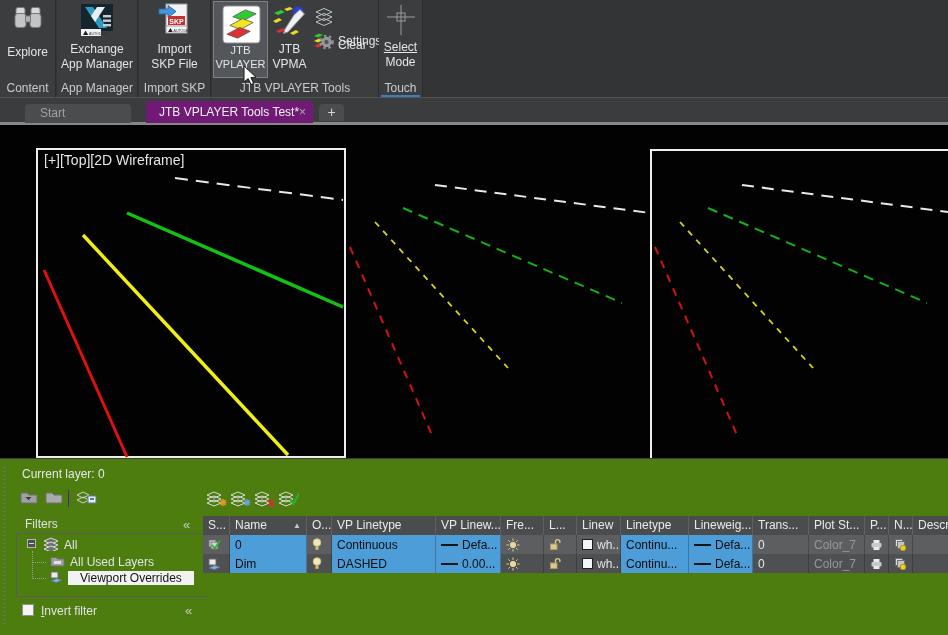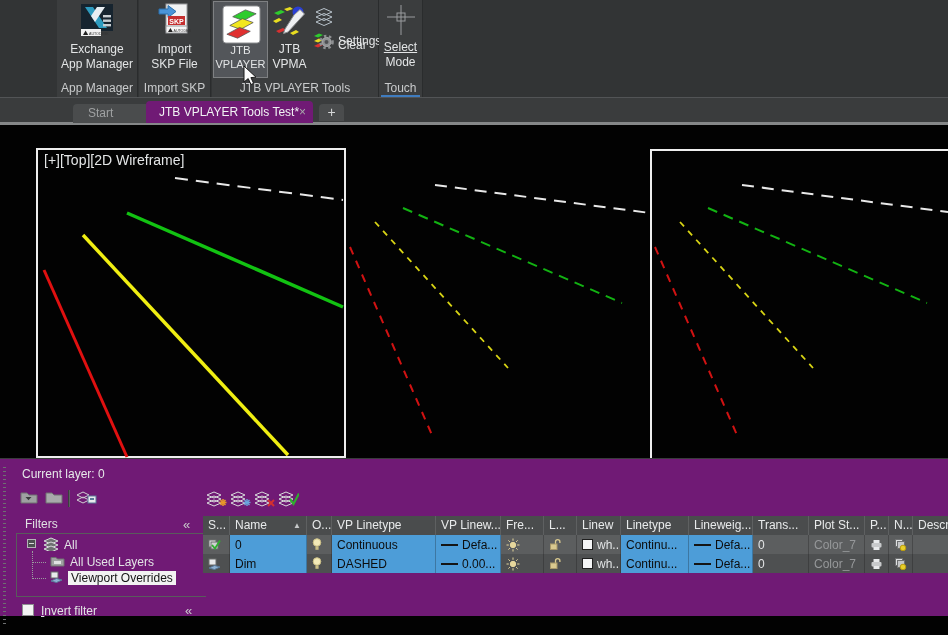--- a/index.html
+++ b/index.html
@@ -13,42 +13,42 @@
   .btn-label{position:absolute;left:0;right:0;text-align:center;color:#e3e5e6;white-space:nowrap;}
   .icon{position:absolute;}
   .hl-btn{position:absolute;left:1px;top:1px;width:55px;height:77px;background:#53565a;border:1px solid #7e8082;box-sizing:border-box;}
   .touch-accent{position:absolute;left:2px;right:2px;bottom:0;height:2px;background:#3f7cbf;}
   .small-btn-label{position:absolute;font-size:12px;color:#e3e5e6;}
   
   .tabbar{position:absolute;top:97px;left:0;width:948px;height:28px;background:#3a3c3d;
           border-top:1px solid #525456;border-bottom:3px solid #85878 8;box-sizing:border-box;
           border-bottom:3px solid #858788;}
   .tab{position:absolute;border-radius:4px 4px 0 0;box-sizing:border-box;}
-  .tab-start{left:25px;top:6px;width:106px;height:19px;background:#4a4c4d;color:#9fa1a2;line-height:19px;padding-left:15px;margin-left:48px;}
+  .tab-start{left:25px;top:6px;width:106px;height:19px;background:#4a4c4d;color:#9fa1a2;line-height:19px;padding-left:15px;}
   .tab-active{left:146px;top:3px;width:167px;height:22px;background:#701a75;color:#f1f3f4;line-height:22px;text-align:left;padding-left:13px;}
   .tab-close{position:absolute;right:7px;top:0;color:#a9abac;font-size:12px;}
   .tab-new{left:319px;top:6px;width:25px;height:17px;background:#4a4c4d;color:#d6d8d9;text-align:center;line-height:16px;font-size:14px;}
   
   .drawing{position:absolute;top:125px;left:0;width:948px;height:333px;background:#020202;}
   #vp-svg{position:absolute;left:0;top:0;width:948px;height:635px;pointer-events:none;}
   .vp-label{position:absolute;left:44px;top:152px;color:#e3e5e6;font-size:14px;z-index:3;}
   
   .cursor{position:absolute;left:243px;top:65px;z-index:50;}
   
-  .palette{position:absolute;top:458px;left:0;width:948px;height:158px;background:#701a75;border-top:1px solid #393b3c;box-sizing:border-box;}
+  .palette{position:absolute;top:458px;left:0;width:948px;height:177px;background:#4d7c0f;border-top:1px solid #393b3c;box-sizing:border-box;}
   .grip{position:absolute;left:3px;top:8px;width:3px;height:160px;
         background:repeating-linear-gradient(180deg,#6e7071 0 1px,transparent 1px 4px);}
   .cur-layer{position:absolute;left:22px;top:8px;color:#e6e8e9;}
   .ptool{position:absolute;top:31px;}
   .pt-div{position:absolute;left:68px;top:31px;width:1px;height:17px;background:#3c3e3f;border-right:1px solid #5e6061;}
   .filters-title{position:absolute;left:25px;top:58px;color:#dfe1e2;}
   .chev{position:absolute;color:#c9cbcc;font-size:13px;}
   .treebox{position:absolute;left:16px;top:74px;width:190px;height:64px;border:1px solid #595b5c;border-right:none;box-sizing:border-box;}
   .tree-item{position:absolute;color:#e2e4e5;white-space:nowrap;}
-  .tree-sel{background:#f2f2f2;color:#141414;padding:0 3px;}
+  .tree-sel{background:#f2f2f2;color:#141414;padding:0 12px;}
   .minusbox{position:absolute;width:9px;height:9px;border:1px solid #b3b5b6;box-sizing:border-box;background:#4d4f51;}
   .minusbox i{position:absolute;left:1px;right:1px;top:3px;height:1px;background:#d8dadb;}
   .dotline-v{position:absolute;border-left:1px dotted #9a9c9e;width:0;}
   .dotline-h{position:absolute;border-top:1px dotted #9a9c9e;height:0;}
   .checkbox{position:absolute;width:12px;height:12px;background:#f4f4f4;border:1px solid #8e9092;box-sizing:border-box;}
   .invert-label{position:absolute;color:#e2e4e5;}
   .invert-label u{text-decoration:underline;}
   
   .ltable{position:absolute;left:203px;top:57px;width:745px;}
   .thead,.trow{display:flex;height:19px;align-items:center;}
@@ -67,20 +67,33 @@
   .swatch{display:inline-block;width:9px;height:9px;background:#f4f5f6;border:1px solid #1f1f1f;margin-right:4px;flex:none;}
   .cell .ic{display:inline-flex;flex:none;}
 </style>
 </head>
 <body>
 
 <div class="app">
 
   <div class="ribbon">
 
+    <div class="panel" id="p-content" style="left:0;width:56px;">
+      <div>
+        <svg class="icon" style="left:13px;top:6px;" width="30" height="26" viewBox="0 0 30 26">
+          <rect x="3" y="1.5" width="9" height="7" rx="2" fill="#d6d8d9" stroke="#77797a"></rect>
+          <rect x="18" y="1.5" width="9" height="7" rx="2" fill="#d6d8d9" stroke="#77797a"></rect>
+          <rect x="2" y="7.5" width="11" height="14" rx="3" fill="#c2c4c5" stroke="#77797a"></rect>
+          <rect x="17" y="7.5" width="11" height="14" rx="3" fill="#c2c4c5" stroke="#77797a"></rect>
+          <rect x="12.5" y="10" width="5" height="6" fill="#b0b2b3" stroke="#77797a"></rect>
+        </svg>
+        <div class="btn-label" style="top:45px;">Explore</div>
+      </div>
+      <div class="plabel">Content</div>
+    </div>
 
     <div class="panel" id="p-appmgr" style="left:57px;width:81px;">
       <div>
         <svg class="icon" style="left:23px;top:3px;" width="34" height="34" viewBox="0 0 34 34">
           <rect x="1" y="1" width="32" height="27" fill="#16242f"></rect>
           <polygon points="5,4 13,4 27,25 19,25" fill="#2e9bbf"></polygon>
           <polygon points="25,4 17,4 11,13 15,19" fill="#e8eef2"></polygon>
           <rect x="23" y="12" width="8" height="2.4" fill="#c8ced2"></rect>
           <rect x="23" y="16.5" width="8" height="2.4" fill="#c8ced2"></rect>
           <rect x="23" y="21" width="8" height="2.4" fill="#c8ced2"></rect>

